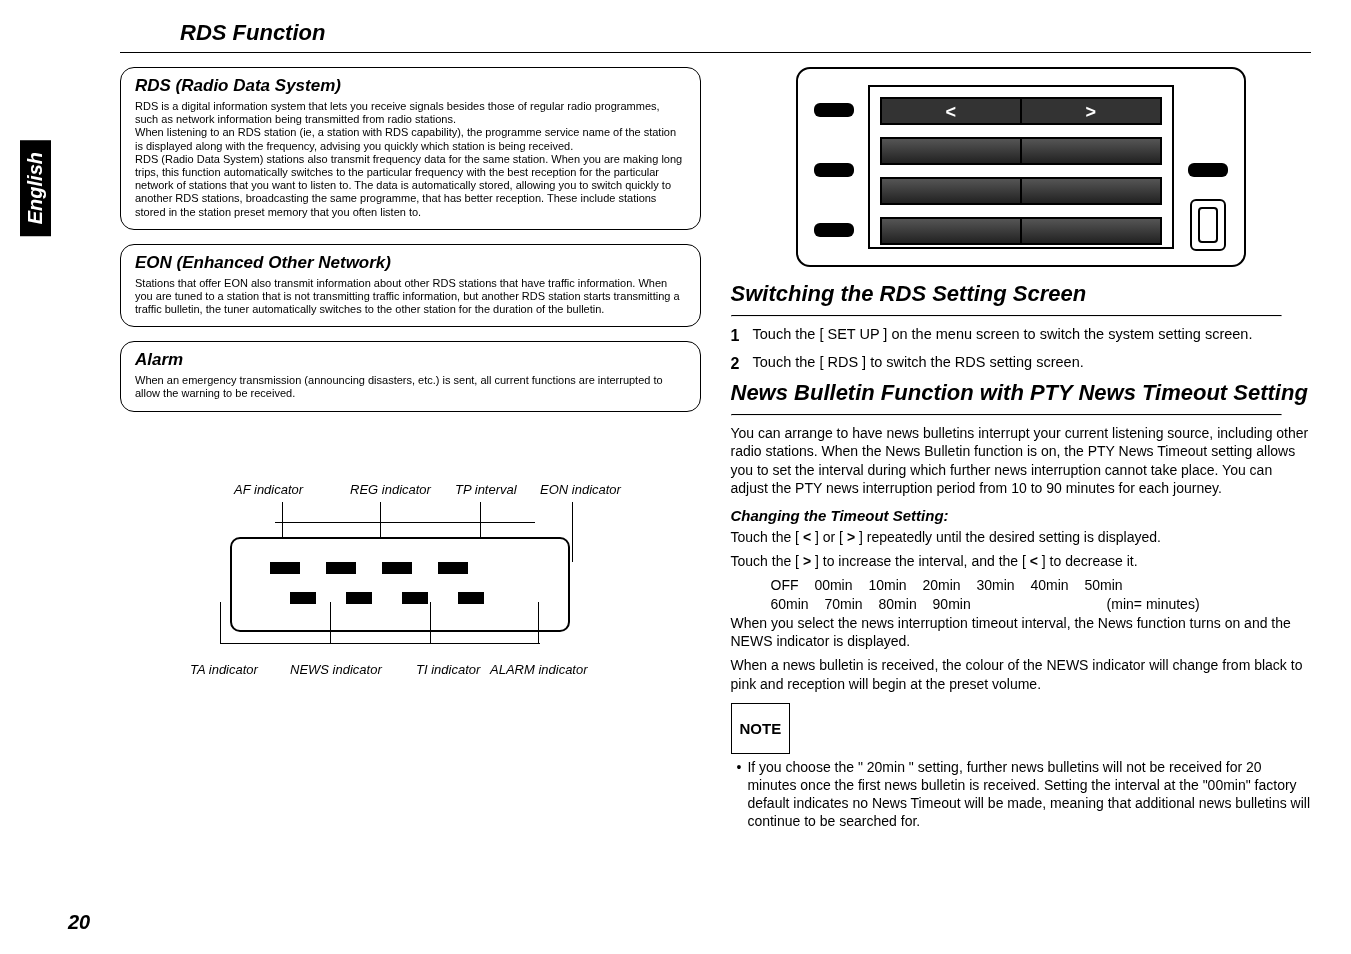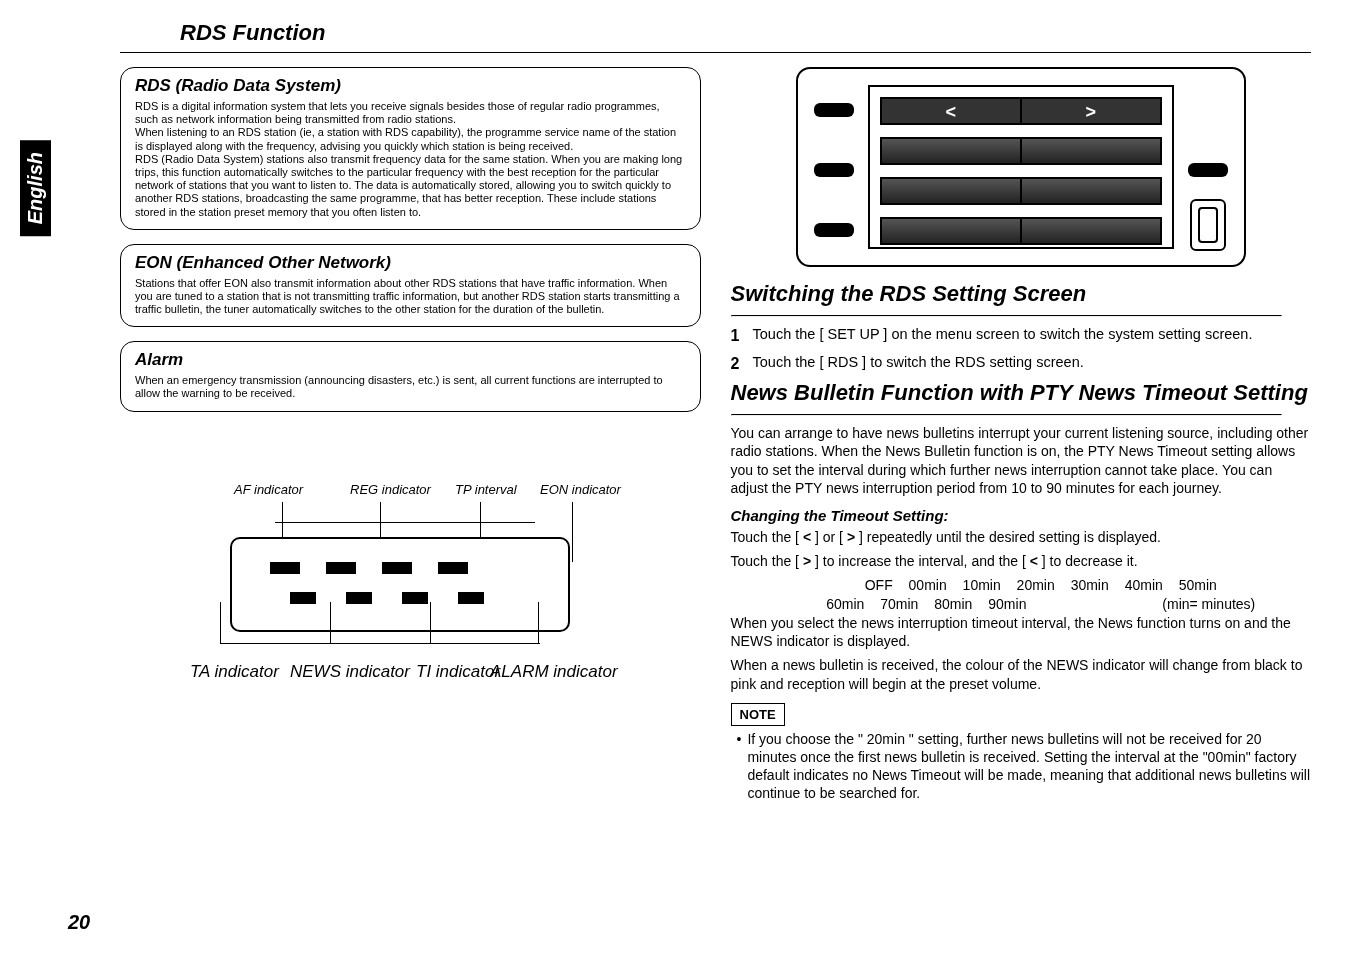--- a/index.html
+++ b/index.html
@@ -119,21 +119,21 @@
   .label-top {
     position: absolute;
     top: 20px;
     font-size: 13px;
     font-style: italic;
     white-space: nowrap;
   }
   .label-bot {
     position: absolute;
     top: 200px;
-    font-size: 17px;
+    font-size: 13px;
     font-style: italic;
     white-space: nowrap;
   }
   
   .device-fig {
     margin: 0 auto 14px auto;
     width: 450px;
     height: 200px;
     border: 2px solid #000;
     border-radius: 14px;
@@ -224,30 +224,30 @@
     margin-bottom: 6px;
   }
   .sub-sub {
     font-size: 15px;
     font-style: italic;
     font-weight: bold;
     margin: 10px 0 4px 0;
   }
   .timeout-list {
     font-size: 14px;
-    text-align: center;
+    text-align: left;
     margin-left: 40px;
     word-spacing: 12px;
     line-height: 1.35;
   }
   .note-box {
     display: inline-block;
     border: 1.5px solid #000;
-    padding: 3px 8px;
-    font-size: 13px;
+    padding: 16px 8px;
+    font-size: 15px;
     font-weight: bold;
     margin: 4px 0;
   }
   .bullet {
     display: flex;
     gap: 6px;
     font-size: 14px;
     line-height: 1.3;
     margin-left: 6px;
   }

